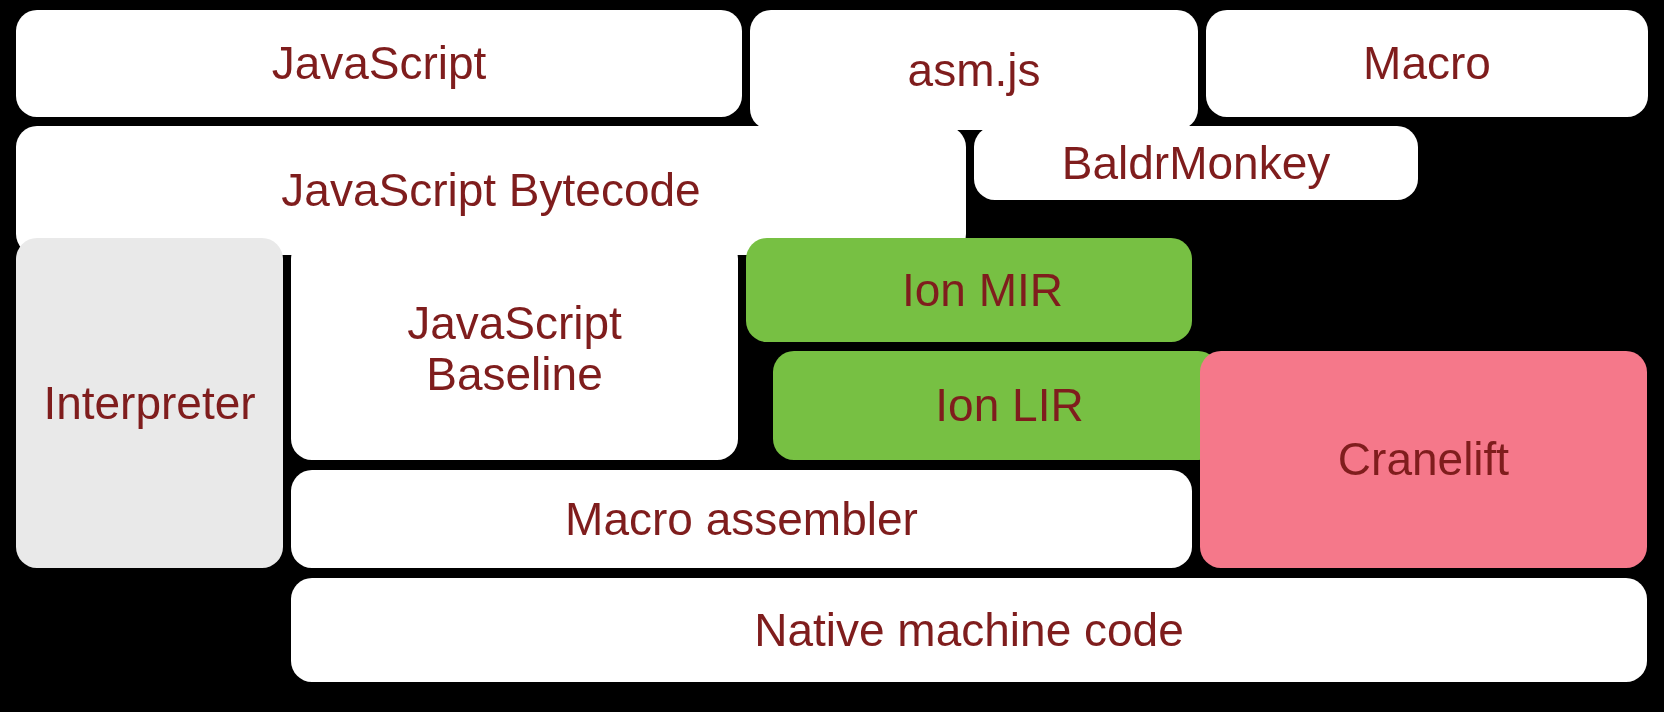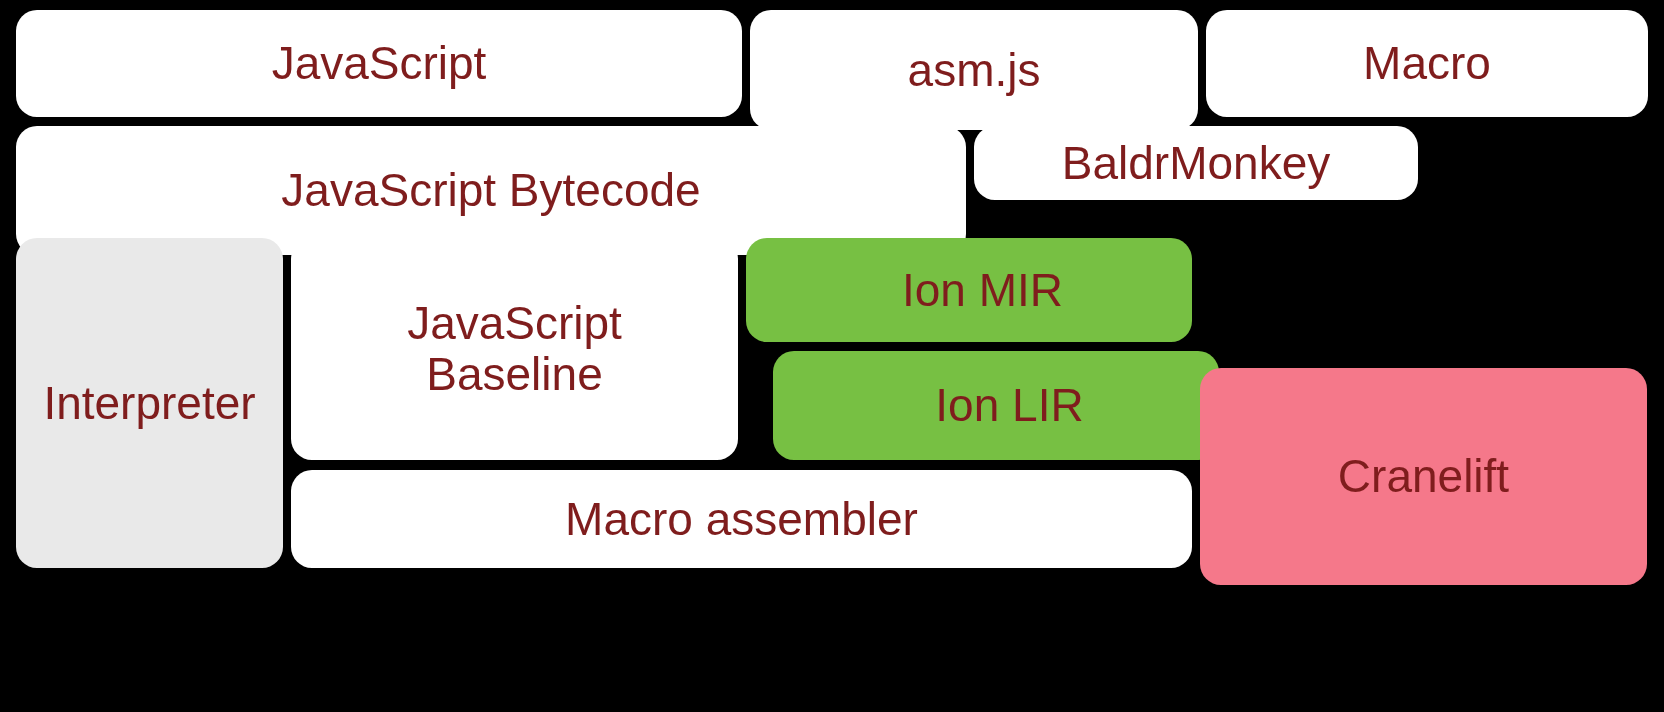--- a/index.html
+++ b/index.html
@@ -41,21 +41,21 @@
   .b-baseline     { left: 291px;  top: 238px; width: 447px;  height: 222px; }
   .b-ionmir       { left: 746px;  top: 238px; width: 446px;  height: 104px; }
   .b-ionlir       { left: 746px;  top: 351px; width: 446px;  height: 109px; margin-left: 27px; }
   .b-cranelift    { left: 1200px; top: 351px; width: 447px;  height: 217px; }
   
   .b-macro        { left: 291px;  top: 470px; width: 901px;  height: 98px;  }
   .b-native       { left: 291px;  top: 578px; width: 1356px; height: 104px; }
   
   .fill-gray  { background: #e9e9e9; }
   .fill-green { background: #77c043; padding-left: 27px; }
-  .fill-pink  { background: #f5788a; margin-top: 17px; }
+  .fill-pink  { background: #f5788a; }
 </style>
 </head>
 <body>
 
 <div id="canvas">
 
   <div class="box b-javascript">JavaScript</div>
 
   <div class="box b-asmjs">asm.js</div>
 
@@ -71,14 +71,15 @@
 Baseline</div>
 
   <div class="box b-ionmir fill-green" style="background-color: rgb(119, 192, 67);">Ion MIR</div>
 
   <div class="box b-ionlir fill-green" style="background-color: rgb(119, 192, 67);">Ion LIR</div>
 
   <div class="box b-cranelift fill-pink" style="background-color: rgb(245, 120, 138);">Cranelift</div>
 
   <div class="box b-macro">Macro assembler</div>
 
+  <div class="box b-native">Native machine code</div>
 
 </div>
 
 </body></html>

